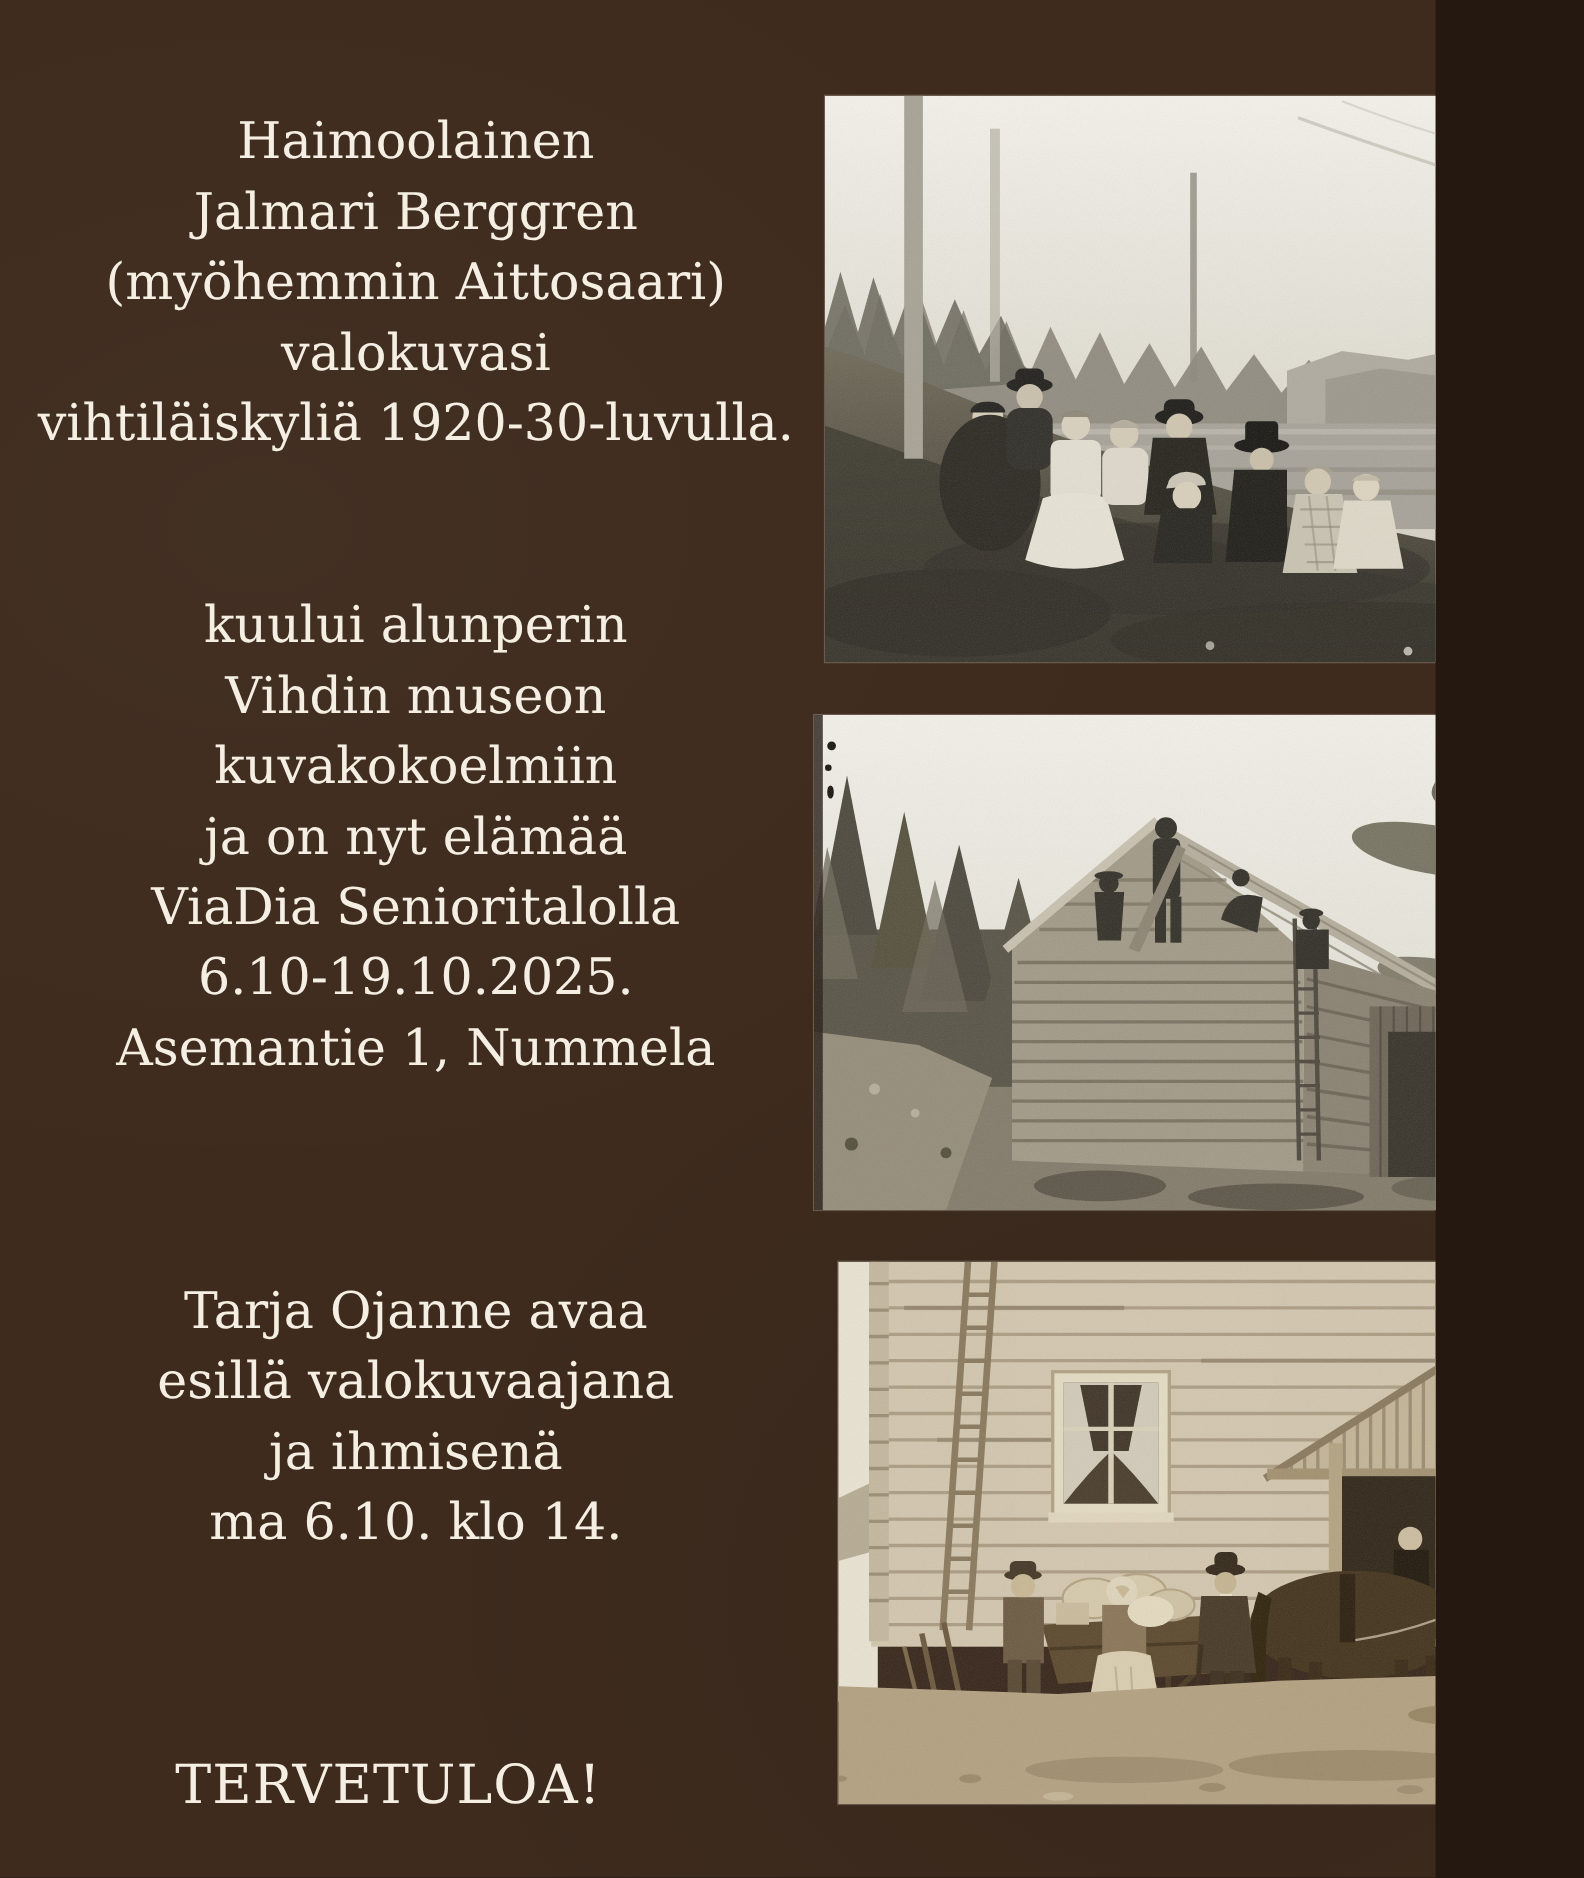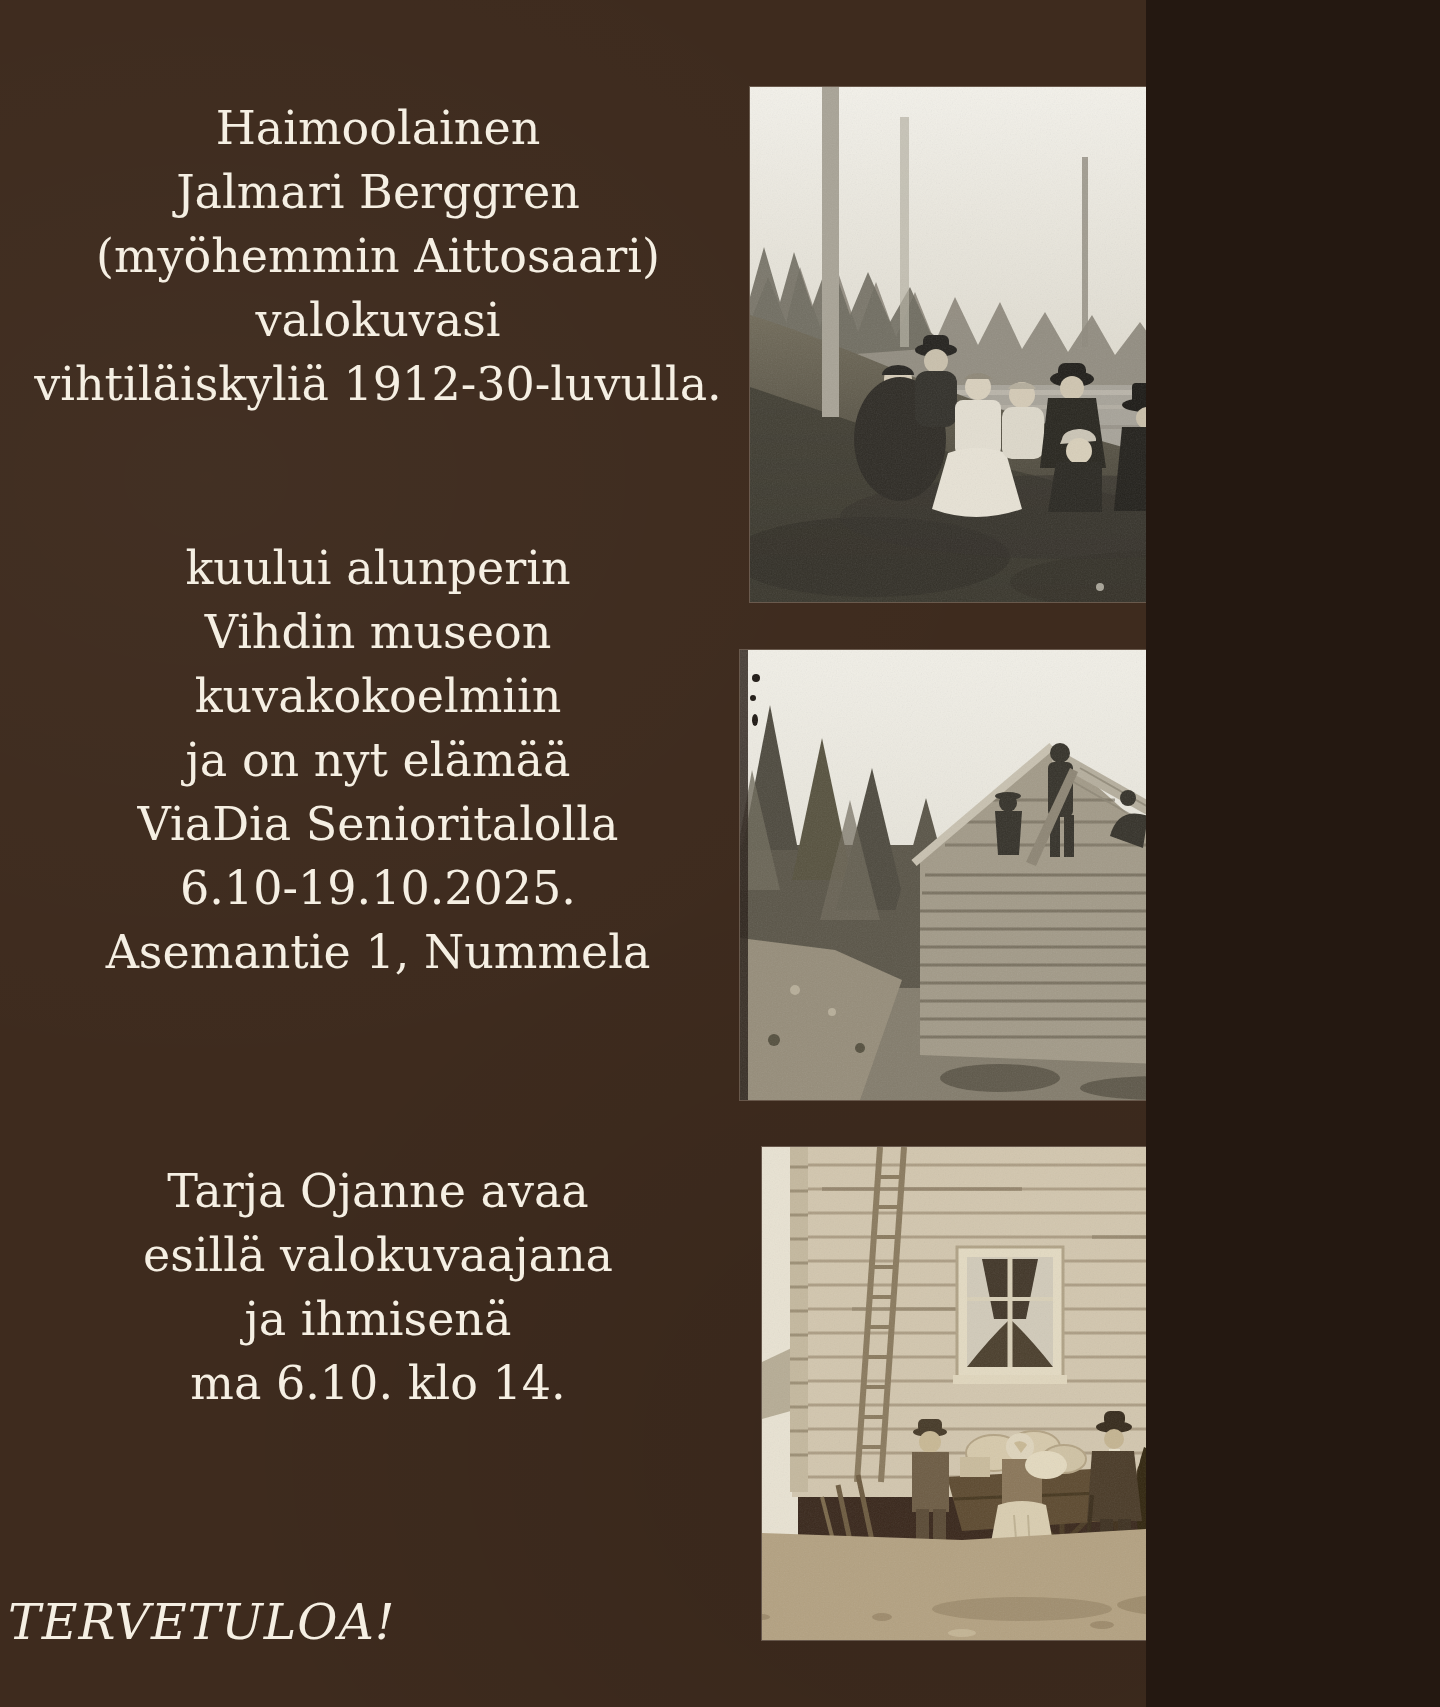--- a/index.html
+++ b/index.html
@@ -1,50 +1,50 @@
 <!DOCTYPE html>
 <html><head>
 <meta charset="utf-8">
 <style>
   html,body{margin:0;padding:0;background:#241811;}
   .poster{
-    position:relative;width:1146px;height:1707px;overflow:hidden;
+    position:relative;width:1305px;height:1707px;overflow:hidden;
     background-color:#3e2b1e;
     background-image:
       radial-gradient(1200px 900px at 18% 28%, rgba(255,255,255,0.025), transparent 70%),
       radial-gradient(1100px 900px at 85% 85%, rgba(0,0,0,0.10), transparent 70%);
     font-family:"DejaVu Serif","Liberation Serif",serif;
     color:#f5efe3;
   }
   .text-block{position:absolute;left:8px;width:740px;text-align:center;}
   .text-block .line{font-size:46px;line-height:64px;white-space:nowrap;}
   .block-intro{top:96px;}
   .block-exhibition{top:536px;}
   .block-opening{top:1159px;}
   .closing-line{
-    position:absolute;left:8px;top:1593px;width:690px;
-    font-size:49px;line-height:60px;letter-spacing:1px;white-space:nowrap;font-style:italic;
+    position:absolute;left:8px;top:1593px;width:690px;text-align:center;
+    font-size:49px;line-height:60px;letter-spacing:1px;white-space:nowrap;
   }
   .photo{position:absolute;outline:1px solid rgba(235,228,214,0.25);}
   .photo svg{display:block;width:100%;height:100%;}
   .photo-1{left:750px;top:87px;width:688px;height:515px;}
   .photo-2{left:740px;top:650px;width:679px;height:450px;}
   .photo-3{left:762px;top:1147px;width:657px;height:493px;}
 </style>
 </head>
 <body>
 
 <div class="poster">
 
   <div class="text-block block-intro">
     <div class="line">Haimoolainen</div>
     <div class="line">Jalmari Berggren</div>
     <div class="line">(myöhemmin Aittosaari)</div>
     <div class="line">valokuvasi</div>
-    <div class="line">vihtiläiskyliä 1912-30-luvulla.</div>
+    <div class="line">vihtiläiskyliä 1920-30-luvulla.</div>
   </div>
 
   <div class="text-block block-exhibition">
     <div class="line">kuului alunperin</div>
     <div class="line">Vihdin museon</div>
     <div class="line">kuvakokoelmiin</div>
     <div class="line">ja on nyt elämää</div>
     <div class="line">ViaDia Senioritalolla</div>
     <div class="line">6.10-19.10.2025.</div>
     <div class="line">Asemantie 1, Nummela</div>

